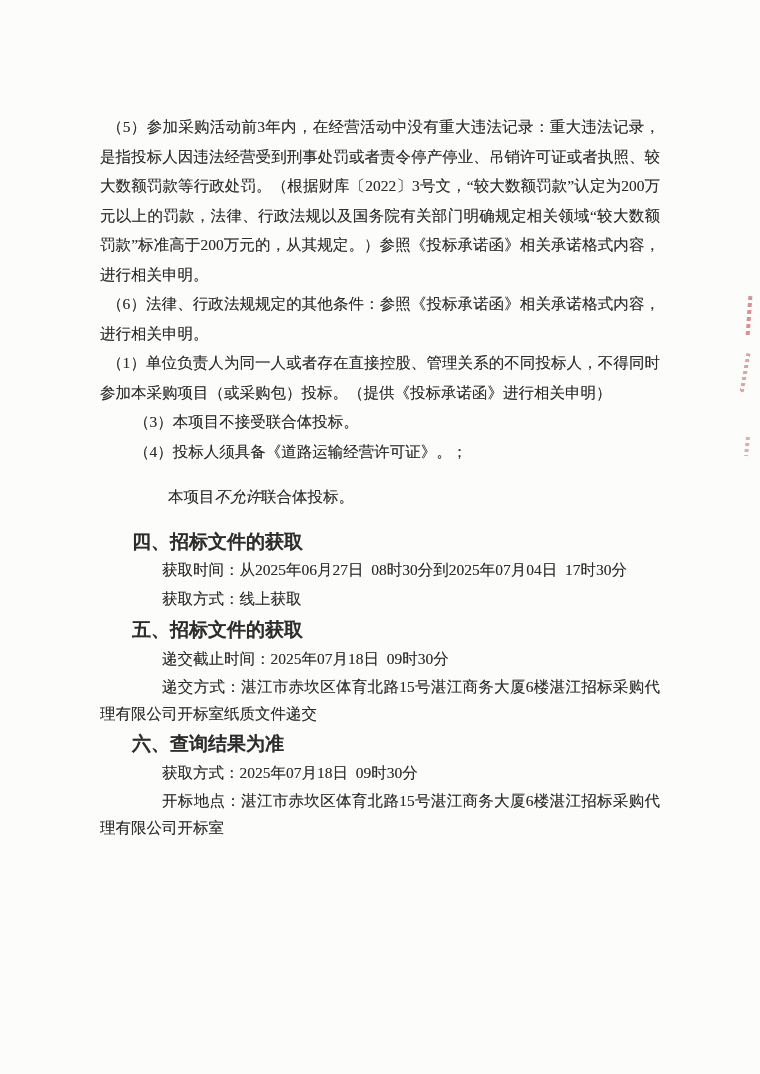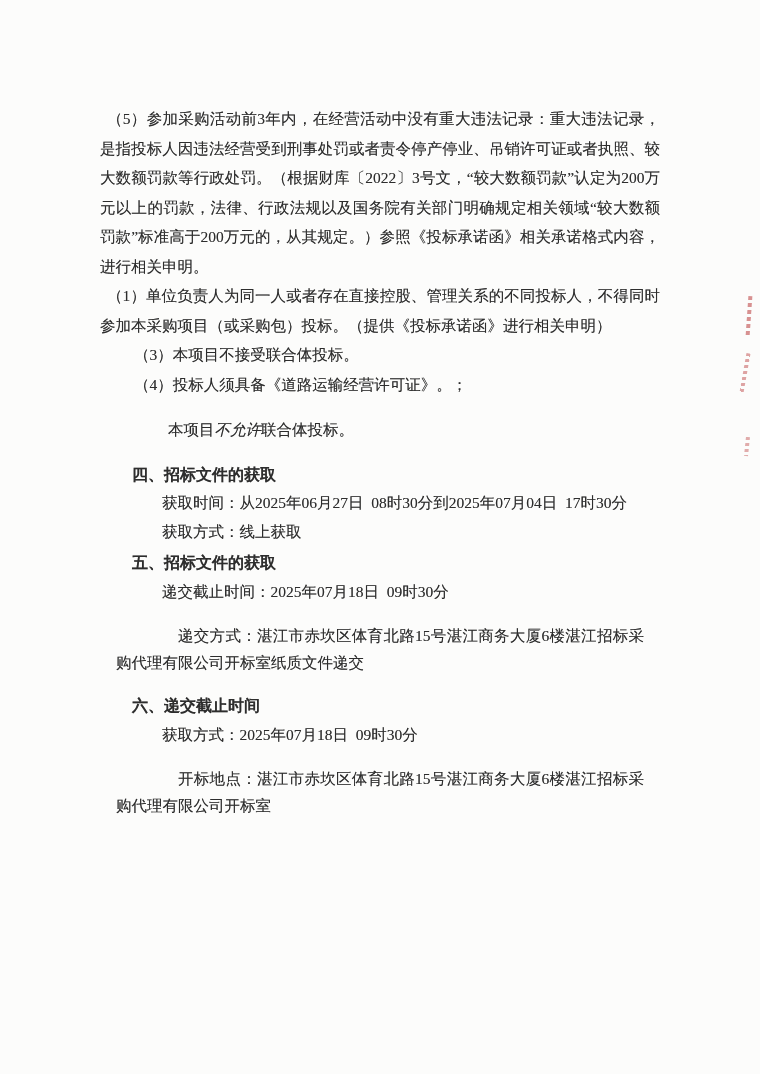--- a/index.html
+++ b/index.html
@@ -10,21 +10,21 @@
     height: 1074px;
     margin: 0 auto;
     background: #fcfcfb;
     overflow: hidden;
     font-family: "Liberation Serif", "DejaVu Serif", serif;
     color: #2d2d2d;
   }
   .content {
     position: absolute;
     left: 100px;
-    top: 104px;
+    top: 112px;
     width: 560px;
     font-size: 15.5px;
     line-height: 29.5px;
     text-shadow: 0 0 0.5px rgba(45,45,45,0.45);
   }
   .para {
     text-align: justify;
     text-indent: 7px;
     margin: 0;
   }
@@ -32,36 +32,36 @@
     text-indent: 34px;
     margin: 0;
   }
   .note-line {
     text-indent: 52px;
     margin: 16px;
   }
   .note-line .em { font-style: italic; }
   .sec-heading {
     font-weight: 700;
-    font-size: 16px;
+    font-size: 19px;
     text-indent: 32px;
     margin-top: 3px;
     line-height: 28.5px;
   }
   .sec-line {
     text-indent: 62px;
     white-space: pre-wrap;
     line-height: 28.5px;
     margin: 0;
   }
   .sec-para {
     text-indent: 62px;
     text-align: justify;
     line-height: 27px;
-    margin: 16px;
+    margin: 0;
   }
   
   .edge-mark {
     position: absolute;
     width: 4px;
     opacity: 0.6;
   }
   .edge-mark-1 {
     left: 747px; top: 296px; height: 40px;
     transform: rotate(4deg);
@@ -84,20 +84,21 @@
   }
 </style>
 </head>
 <body>
 
 <div class="page" style="background: rgb(252, 252, 251); color: rgb(45, 45, 45);">
   <div class="content">
 
     <p class="para">（5）参加采购活动前3年内，在经营活动中没有重大违法记录：重大违法记录，是指投标人因违法经营受到刑事处罚或者责令停产停业、吊销许可证或者执照、较大数额罚款等行政处罚。（根据财库〔2022〕3号文，“较大数额罚款”认定为200万元以上的罚款，法律、行政法规以及国务院有关部门明确规定相关领域“较大数额罚款”标准高于200万元的，从其规定。）参照《投标承诺函》相关承诺格式内容，进行相关申明。</p>
 
+    <p class="para">（6）法律、行政法规规定的其他条件：参照《投标承诺函》相关承诺格式内容，进行相关申明。</p>
 
 
     <p class="para">（1）单位负责人为同一人或者存在直接控股、管理关系的不同投标人，不得同时参加本采购项目（或采购包）投标。（提供《投标承诺函》进行相关申明）</p>
 
 
     <p class="item-line">（3）本项目不接受联合体投标。</p>
 
     <p class="item-line">（4）投标人须具备《道路运输经营许可证》。；</p>
 
     <p class="note-line"><span>本项目</span><span class="em">不允许</span><span>联合体投标。</span></p>
@@ -107,21 +108,21 @@
     <p class="sec-line">获取时间：从2025年06月27日  08时30分到2025年07月04日  17时30分</p>
 
     <p class="sec-line">获取方式：线上获取</p>
 
     <p class="sec-heading">五、招标文件的获取</p>
 
     <p class="sec-line">递交截止时间：2025年07月18日  09时30分</p>
 
     <p class="sec-para">递交方式：湛江市赤坎区体育北路15号湛江商务大厦6楼湛江招标采购代理有限公司开标室纸质文件递交</p>
 
-    <p class="sec-heading">六、递交截止时间</p>
+    <p class="sec-heading">六、查询结果为准</p>
 
     <p class="sec-line">获取方式：2025年07月18日  09时30分</p>
 
     <p class="sec-para">开标地点：湛江市赤坎区体育北路15号湛江商务大厦6楼湛江招标采购代理有限公司开标室</p>
 
   </div>
 
   <div class="edge-mark edge-mark-1"></div>
   <div class="edge-mark edge-mark-2"></div>
   <div class="edge-mark edge-mark-3"></div>

